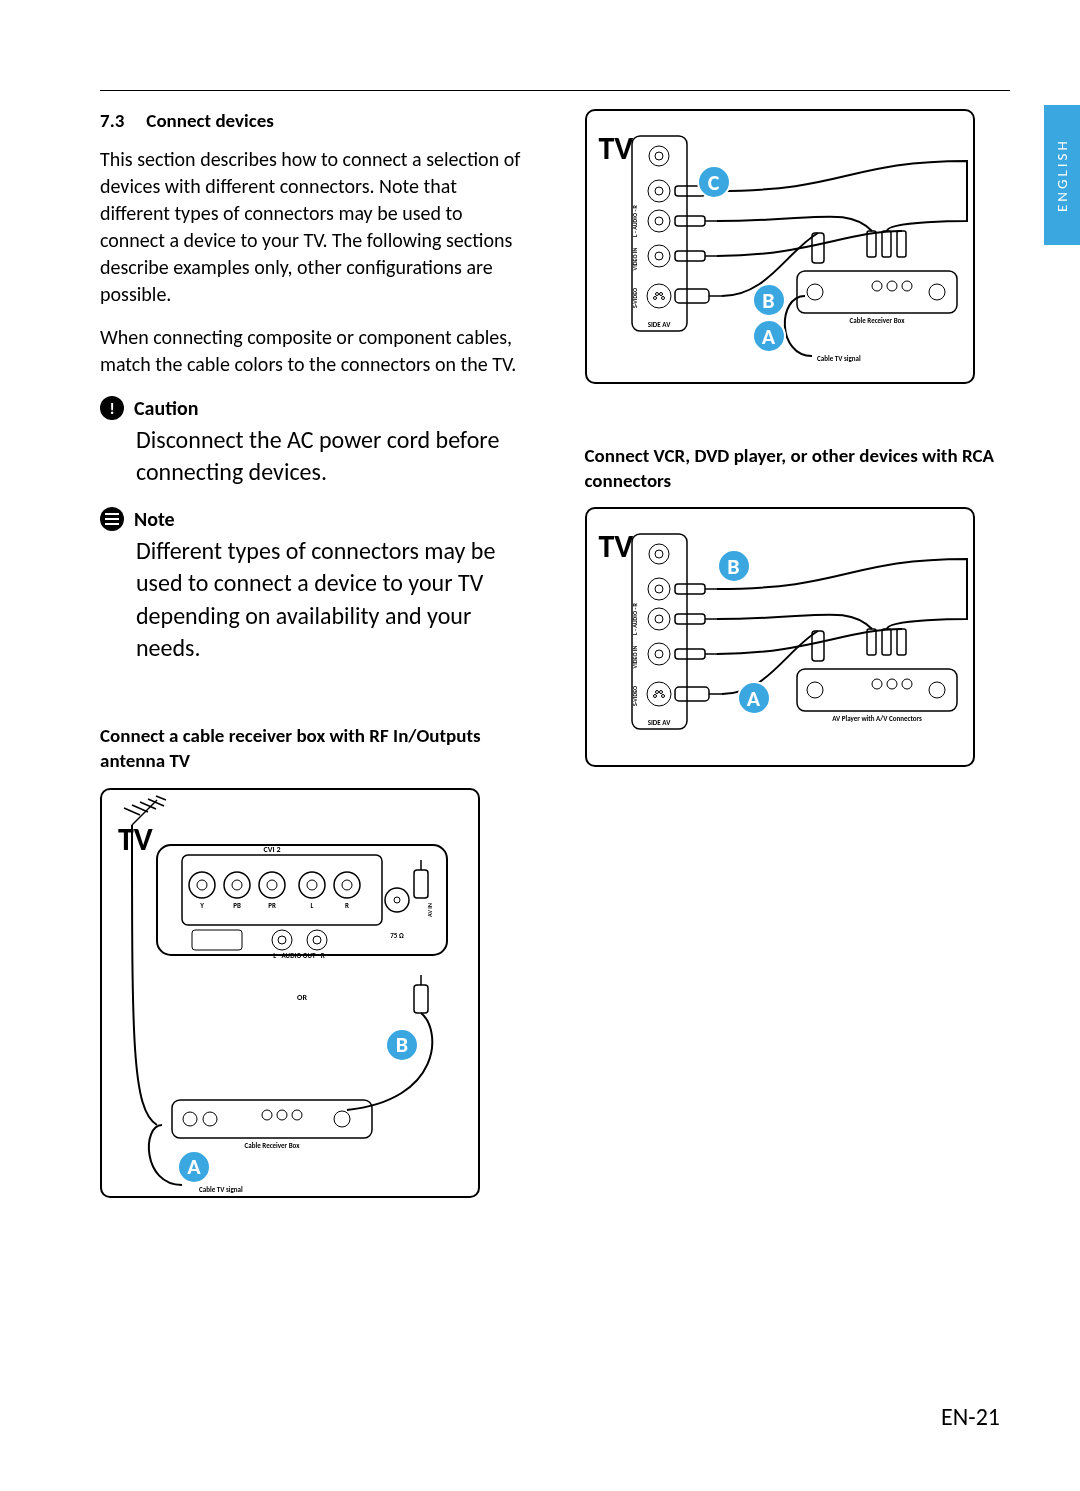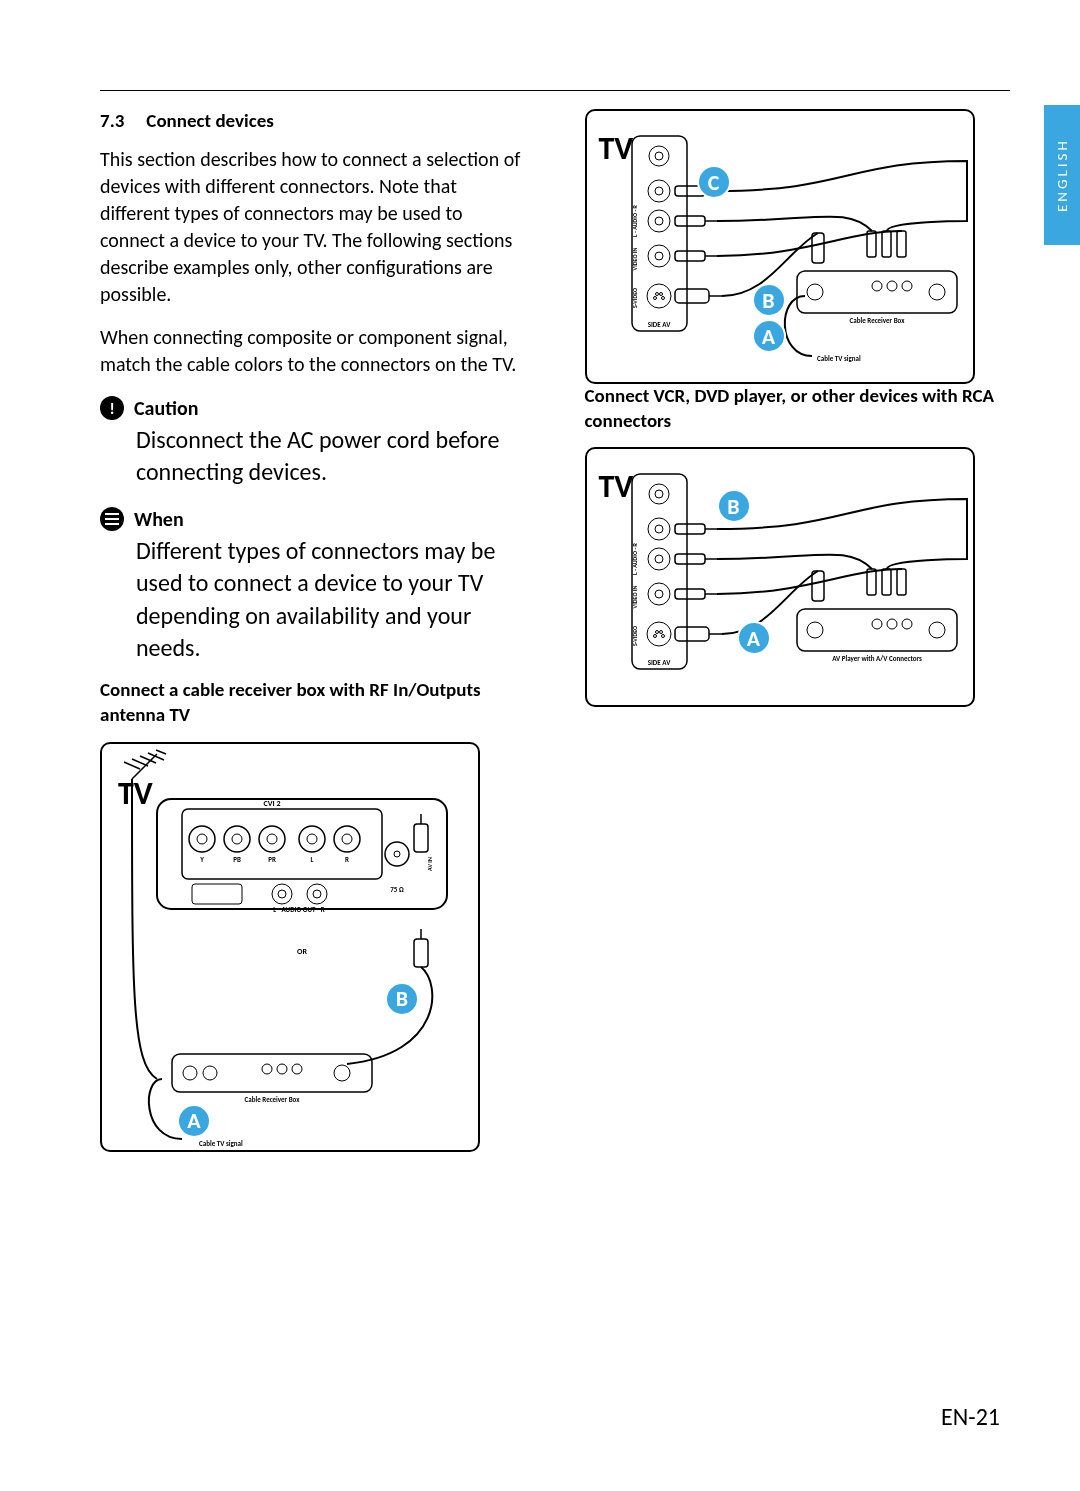--- a/index.html
+++ b/index.html
@@ -76,20 +76,21 @@
   }
   .note-icon::before {
     content: "";
     width: 14px; height: 2px; background: #fff;
     box-shadow: 0 -5px 0 #fff, 0 5px 0 #fff;
   }
   .sub-heading {
     font-weight: bold;
     font-size: 19px;
     line-height: 1.3;
+    margin-top: 60px;
     margin-bottom: 14px;
   }
   .sub-heading.tight-top { margin-top: 0; }
   .diagram-box {
     border: 2px solid #000;
     border-radius: 10px;
     position: relative;
     overflow: hidden;
     background: #fff;
   }
@@ -143,34 +144,34 @@
 <div class="page">
   <hr class="hr-top">
 
   <div class="columns">
 
     <div class="col">
       <div class="section-heading">
         <span class="section-num">7.3</span><span>Connect devices</span>
       </div>
       <p class="body-text">This section describes how to connect a selection of devices with different connectors. Note that different types of connectors may be used to connect a device to your TV.  The following sections describe examples only, other configurations are possible.</p>
-      <p class="body-text">When connecting composite or component signal, match the cable colors to the connectors on the TV.</p>
+      <p class="body-text">When connecting composite or component cables, match the cable colors to the connectors on the TV.</p>
 
       <div class="callout">
         <div class="callout-head">
           <span class="circ-icon">!</span>
           <span>Caution</span>
         </div>
         <div class="callout-body">Disconnect the AC power cord before connecting devices.</div>
       </div>
 
       <div class="callout">
         <div class="callout-head">
           <span class="note-icon"></span>
-          <span>When</span>
+          <span>Note</span>
         </div>
         <div class="callout-body">Different types of connectors may be used to connect a device to your TV depending on availability and your needs.</div>
       </div>
 
       <div class="sub-heading">Connect a cable receiver box with RF In/Outputs antenna TV</div>
 
       <div class="diagram-box diagram-1">
         <svg width="380" height="410" viewBox="0 0 380 410">
 
           <g stroke-width="1.5">

